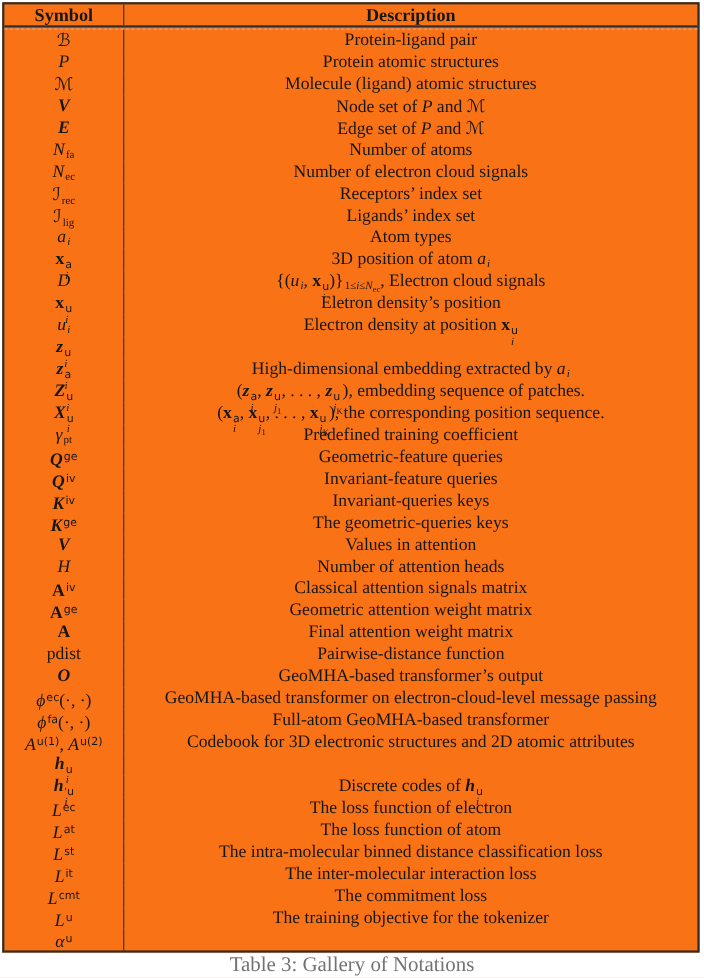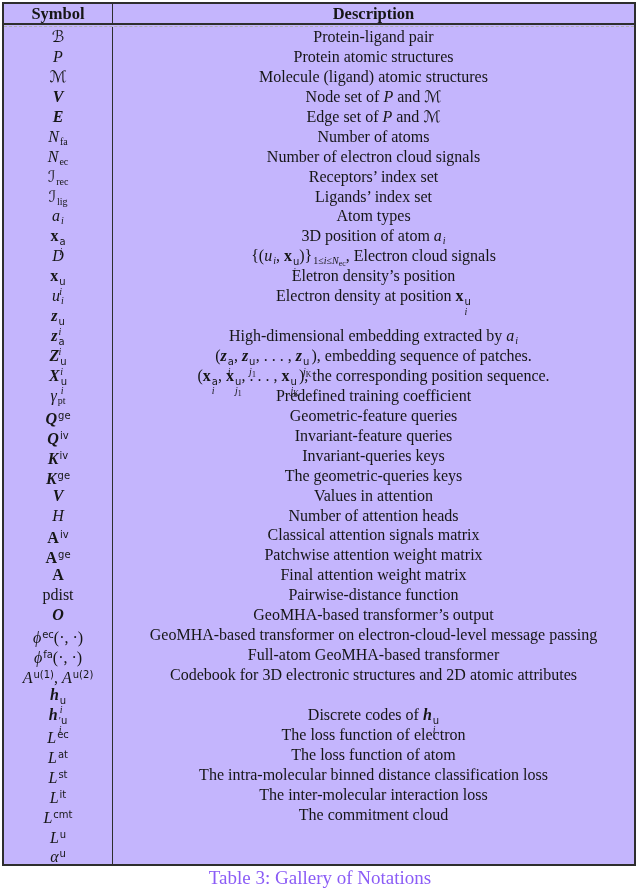--- a/index.html
+++ b/index.html
@@ -3,21 +3,21 @@
 <meta charset="utf-8">
 <style>
   html,body{margin:0;padding:0;}
   body{
     width:640px;height:889px;background:#ffffff;color:#161616;
     font-family:"Liberation Serif","DejaVu Serif",serif;
     position:relative;overflow:hidden;
   }
   .table{
     position:absolute;left:2px;top:2px;width:630px;
-    border:2px solid #2e2e2e;background:#c4b5fd;
+    border:2px solid #2e2e2e;background:#f97316;
   }
   .hdr{
     display:flex;height:19px;line-height:19px;
     border-bottom:2px solid #2e2e2e;margin-bottom:1px;
     font-weight:bold;font-size:16.5px;
   }
   .body{border-top:1px dashed #b0b0b0;}
   .row{display:flex;height:19.95px;line-height:19.95px;}
   .cell{display:block;text-align:center;overflow:visible;white-space:nowrap;}
   .sym{width:108px;border-right:1.5px solid #2e2e2e;flex:none;}
@@ -35,21 +35,21 @@
   .sup{font-size:10px;vertical-align:5px;margin-left:1px;}
   .sub{font-size:10px;vertical-align:-3px;margin-left:1px;}
   .stk{
     display:inline-flex;flex-direction:column;justify-content:center;
     vertical-align:-4px;font-size:10px;line-height:1;text-align:left;
     margin-left:1px;
   }
   .stk-s,.stk-b{display:block;height:9.5px;line-height:9.5px;}
   .caption{
     position:absolute;left:0;top:867px;width:640px;
-    text-align:center;font-size:19px;line-height:22px;color:#8b5cf6;
+    text-align:center;font-size:19px;line-height:22px;color:#737373;
   }
 </style>
 </head>
 <body>
 
 <div class="table">
   <div class="hdr">
     <div class="cell sym">Symbol</div>
     <div class="cell desc">Description</div>
   </div>
@@ -194,21 +194,21 @@
       <div class="row">
         <div class="cell sym"><span class="tk-i">H</span></div>
         <div class="cell desc"><span class="tk-p">Number of attention heads</span></div>
       </div>
       <div class="row">
         <div class="cell sym"><span class="tk-b">A</span><span class="sup"><span class="tk-sf">iv</span></span></div>
         <div class="cell desc"><span class="tk-p">Classical attention signals matrix</span></div>
       </div>
       <div class="row">
         <div class="cell sym"><span class="tk-b">A</span><span class="sup"><span class="tk-sf">ge</span></span></div>
-        <div class="cell desc"><span class="tk-p">Patchwise attention weight matrix</span></div>
+        <div class="cell desc"><span class="tk-p">Geometric attention weight matrix</span></div>
       </div>
       <div class="row">
         <div class="cell sym"><span class="tk-b">A</span></div>
         <div class="cell desc"><span class="tk-p">Final attention weight matrix</span></div>
       </div>
       <div class="row">
         <div class="cell sym"><span class="tk-p">pdist</span></div>
         <div class="cell desc"><span class="tk-p">Pairwise-distance function</span></div>
       </div>
       <div class="row">
@@ -254,24 +254,25 @@
       <div class="row">
         <div class="cell sym"><span class="tk-i">L</span><span class="sup"><span class="tk-sf">st</span></span></div>
         <div class="cell desc"><span class="tk-p">The intra-molecular binned distance classification loss</span></div>
       </div>
       <div class="row">
         <div class="cell sym"><span class="tk-i">L</span><span class="sup"><span class="tk-sf">it</span></span></div>
         <div class="cell desc"><span class="tk-p">The inter-molecular interaction loss</span></div>
       </div>
       <div class="row">
         <div class="cell sym"><span class="tk-i">L</span><span class="sup"><span class="tk-sf">cmt</span></span></div>
-        <div class="cell desc"><span class="tk-p">The commitment cloud</span></div>
+        <div class="cell desc"><span class="tk-p">The commitment loss</span></div>
       </div>
       <div class="row">
         <div class="cell sym"><span class="tk-i">L</span><span class="sup"><span class="tk-sf">u</span></span></div>
+        <div class="cell desc"><span class="tk-p">The training objective for the tokenizer</span></div>
       </div>
       <div class="row">
         <div class="cell sym"><span class="tk-i">α</span><span class="sup"><span class="tk-sf">u</span></span></div>
       </div>
     </div>
 </div>
 
 <div class="caption">Table 3: Gallery of Notations</div>
 
 </body></html>

